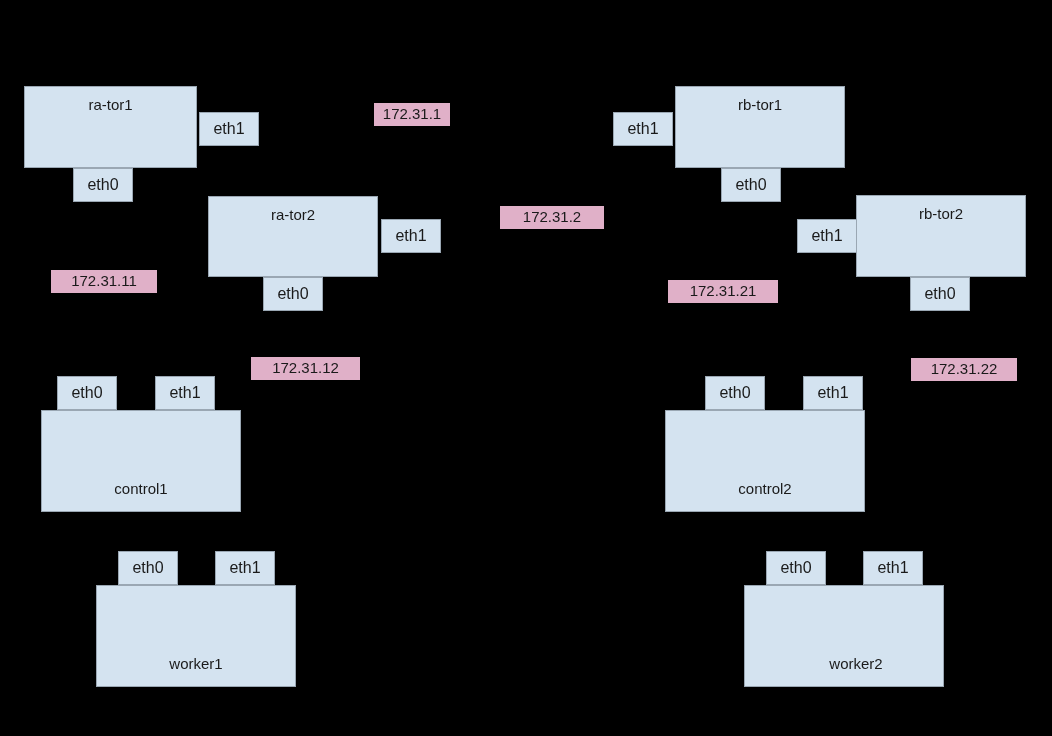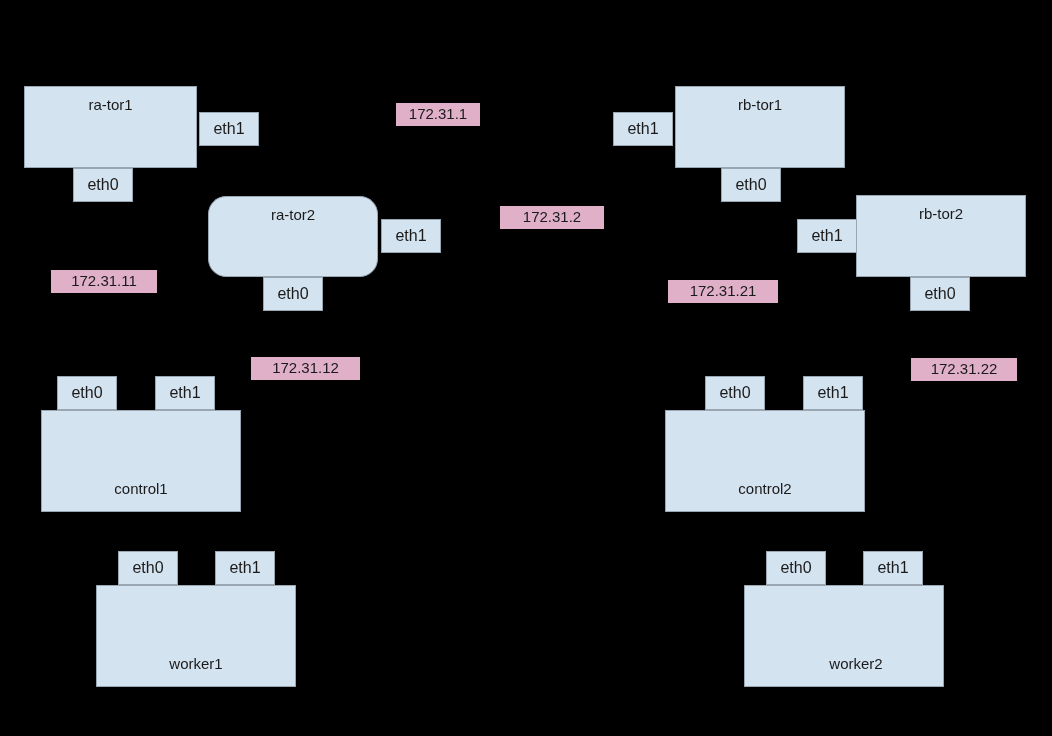--- a/index.html
+++ b/index.html
@@ -63,21 +63,21 @@
   }
 </style>
 </head>
 <body>
 
 <div id="canvas">
 
 <div class="box node tor" style="left: 24px; top: 86px; width: 173px; height: 82px;">
       <span>ra-tor1</span>
     </div>
-    <div class="box node tor" style="left: 208px; top: 196px; width: 170px; height: 81px; border-radius: 18px;">
+    <div class="box node tor" style="left: 208px; top: 196px; width: 170px; height: 81px;">
       <span>ra-tor2</span>
     </div>
     <div class="box node tor" style="left: 675px; top: 86px; width: 170px; height: 82px;">
       <span>rb-tor1</span>
     </div>
     <div class="box node tor" style="left: 856px; top: 195px; width: 170px; height: 82px;">
       <span>rb-tor2</span>
     </div>
     <div class="box node" style="left: 41px; top: 410px; width: 200px; height: 102px;">
       <span>control1</span>
@@ -132,21 +132,21 @@
     </div>
     <div class="box iface" style="left: 215px; top: 551px;">
       <span>eth1</span>
     </div>
     <div class="box iface" style="left: 766px; top: 551px;">
       <span>eth0</span>
     </div>
     <div class="box iface" style="left: 863px; top: 551px;">
       <span>eth1</span>
     </div>
-    <div class="box netlabel" style="left: 396px; top: 103px; width: 84px;">
+    <div class="box netlabel" style="left: 374px; top: 103px; width: 76px;">
       <span>172.31.1</span>
     </div>
     <div class="box netlabel" style="left: 500px; top: 206px; width: 104px; text-align: right;">
       <span>172.31.2</span>
     </div>
     <div class="box netlabel" style="left: 51px; top: 270px; width: 106px;">
       <span>172.31.11</span>
     </div>
     <div class="box netlabel" style="left: 251px; top: 357px; width: 109px;">
       <span>172.31.12</span>

